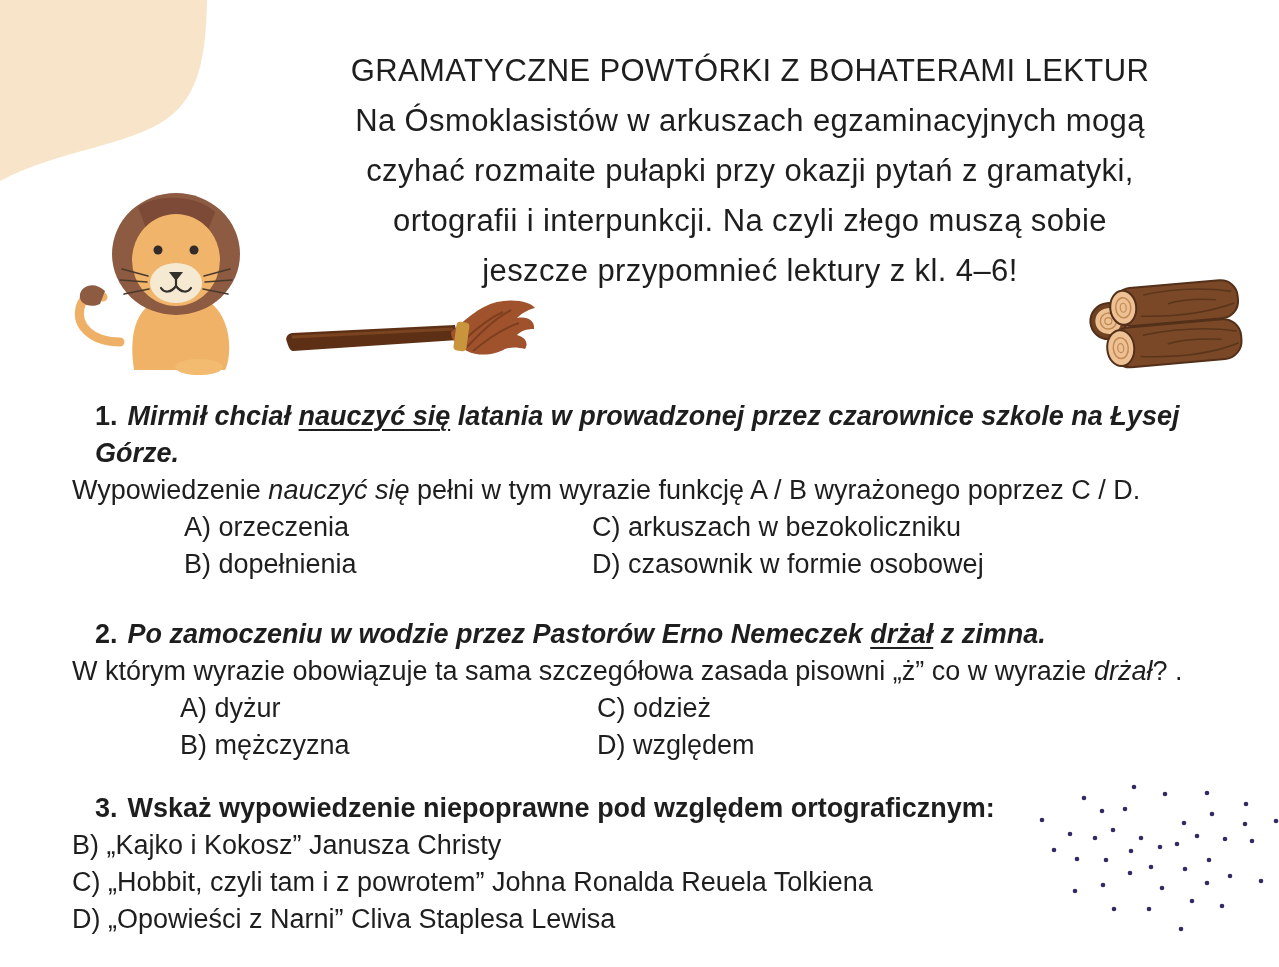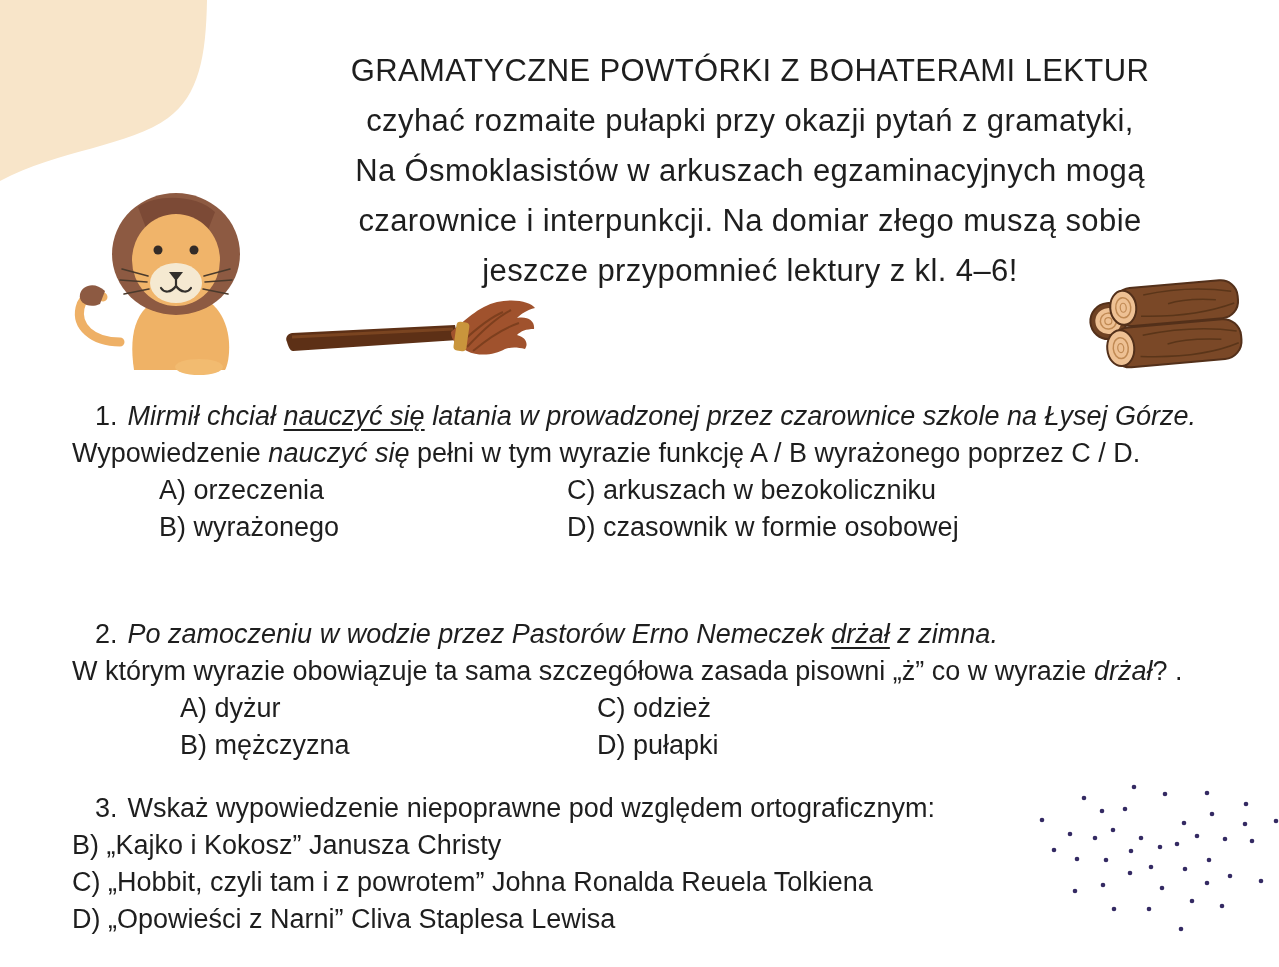--- a/index.html
+++ b/index.html
@@ -13,43 +13,43 @@
   .title-block{
     position:absolute;left:268px;top:46px;width:964px;
     text-align:center;font-size:31px;line-height:50px;letter-spacing:.4px;
   }
   .title-line{white-space:nowrap;}
   
   .question{position:absolute;left:72px;width:1146px;font-size:27px;line-height:37px;}
   .q1{top:398px;}
   .q2{top:616px;}
   .q3{top:766px;margin-top:24px;}
-  .indent{padding-left:23px;}
+  .indent{padding-left:23px;font-weight:bold;}
   .it{font-style:italic;}
   .b{font-weight:400;}
   .ul{text-decoration:underline;text-decoration-thickness:2px;text-underline-offset:4px;}
   .num{margin-right:10px;}
   .optrow{display:flex;}
-  .q1 .optcell{margin-left:87px;width:408px;}
+  .q1 .optcell{margin-left:112px;width:408px;}
   .q2 .optcell{margin-left:108px;width:417px;}
 </style>
 </head>
 <body>
 
 <div class="canvas">
 
   <svg class="abs" style="left:0;top:0" width="212" height="184" viewBox="0 0 212 184">
     <path d="M0,0 L207,0 C206,57 199,95 168,118 C130,146 58,150 0,181 Z" fill="#f8e5c9"></path>
   </svg>
 
   <header class="title-block">
     <div class="title-line">GRAMATYCZNE POWTÓRKI Z BOHATERAMI LEKTUR</div>
+    <div class="title-line">Na Ósmoklasistów w arkuszach egzaminacyjnych mogą</div>
     <div class="title-line">czyhać rozmaite pułapki przy okazji pytań z gramatyki,</div>
-    <div class="title-line">Na Ósmoklasistów w arkuszach egzaminacyjnych mogą</div>
-    <div class="title-line">czarownice i interpunkcji. Na domiar złego muszą sobie</div>
+    <div class="title-line">ortografii i interpunkcji. Na czyli złego muszą sobie</div>
     <div class="title-line">jeszcze przypomnieć lektury z kl. 4–6!</div>
   </header>
 
   <svg class="abs" style="left:58px;top:190px" width="230" height="188" viewBox="0 0 230 188">
     <path d="M62,152 C34,152 18,136 22,118 C25,105 37,100 45,107" fill="none" stroke="#eeb066" stroke-width="9" stroke-linecap="round"></path>
     <path d="M47,101 C37,91 24,95 22,104 C20,113 31,119 42,114 Z" fill="#8d5a42"></path>
     <path d="M76,180 C70,140 79,112 113,105 C151,98 169,124 171,152 C172,166 169,177 167,180 Z" fill="#efb266"></path>
     <ellipse cx="141" cy="177" rx="24" ry="8" fill="#f2bb70"></ellipse>
     <ellipse cx="118" cy="64" rx="64" ry="61" fill="#8d5a42"></ellipse>
     <path d="M80,17 C100,3 140,5 157,22 L150,40 C135,28 100,28 88,38 Z" fill="#7c4a36"></path>
@@ -94,39 +94,39 @@
       <span class="num">1.</span><span class="it">Mirmił chciał </span><span class="it ul">nauczyć się</span><span class="it"> latania w prowadzonej przez czarownice szkole na Łysej Górze.</span>
     </div>
     <div class="qline">
       <span>Wypowiedzenie </span><span class="it">nauczyć się</span><span> pełni w tym wyrazie funkcję </span><span class="b">A / B</span><span> wyrażonego poprzez </span><span class="b">C / D.</span>
     </div>
     <div class="optrow">
       <span class="optcell">A) orzeczenia</span>
       <span>C) arkuszach w bezokoliczniku</span>
     </div>
     <div class="optrow">
-      <span class="optcell">B) wyrażonego</span>
+      <span class="optcell">B) dopełnienia</span>
       <span>D) czasownik w formie osobowej</span>
     </div>
   </section>
 
   <section class="question q2">
     <div class="qline indent">
       <span class="num">2.</span><span class="it">Po zamoczeniu w wodzie przez Pastorów Erno Nemeczek </span><span class="it ul">drżał</span><span class="it"> z zimna.</span>
     </div>
     <div class="qline">
       <span>W którym wyrazie obowiązuje ta sama szczegółowa zasada pisowni „ż” co w wyrazie </span><span class="it">drżał</span><span>? .</span>
     </div>
     <div class="optrow">
       <span class="optcell">A) dyżur</span>
       <span>C) odzież</span>
     </div>
     <div class="optrow">
       <span class="optcell">B) mężczyzna</span>
-      <span>D) pułapki</span>
+      <span>D) względem</span>
     </div>
   </section>
 
   <section class="question q3">
     <div class="qline indent">
       <span class="num">3.</span><span>Wskaż wypowiedzenie niepoprawne pod względem ortograficznym:</span>
     </div>
     <div class="qline">B) „Kajko i Kokosz” Janusza Christy</div>
     <div class="qline">C) „Hobbit, czyli tam i z powrotem” Johna Ronalda Reuela Tolkiena</div>
     <div class="qline">D) „Opowieści z Narni” Cliva Staplesa Lewisa</div>

